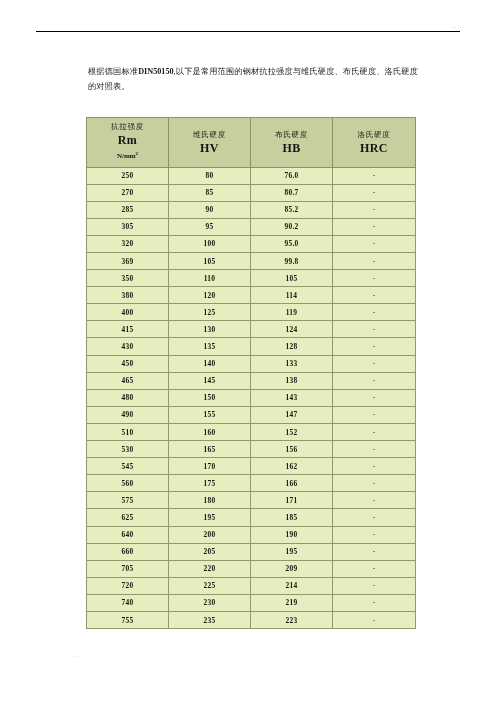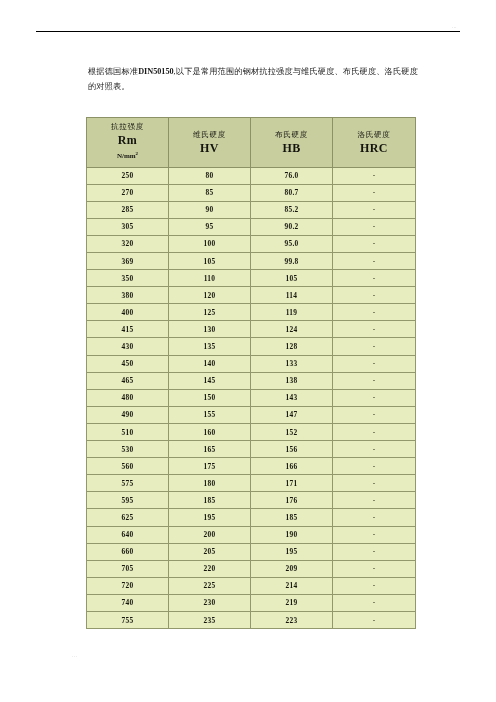--- a/index.html
+++ b/index.html
@@ -273,38 +273,38 @@
             <td>152</td>
             <td class="dash">-</td>
           </tr>
           <tr>
             <td>530</td>
             <td>165</td>
             <td>156</td>
             <td class="dash">-</td>
           </tr>
           <tr>
+            <td>545</td>
+            <td>170</td>
+            <td>162</td>
+            <td class="dash">-</td>
+          </tr>
+          <tr>
             <td>560</td>
             <td>175</td>
             <td>166</td>
             <td class="dash">-</td>
           </tr>
           <tr>
             <td>575</td>
             <td>180</td>
             <td>171</td>
             <td class="dash">-</td>
           </tr>
           <tr>
-            <td>595</td>
-            <td>185</td>
-            <td>176</td>
-            <td class="dash">-</td>
-          </tr>
-          <tr>
             <td>625</td>
             <td>195</td>
             <td>185</td>
             <td class="dash">-</td>
           </tr>
           <tr>
             <td>640</td>
             <td>200</td>
             <td>190</td>
             <td class="dash">-</td>

